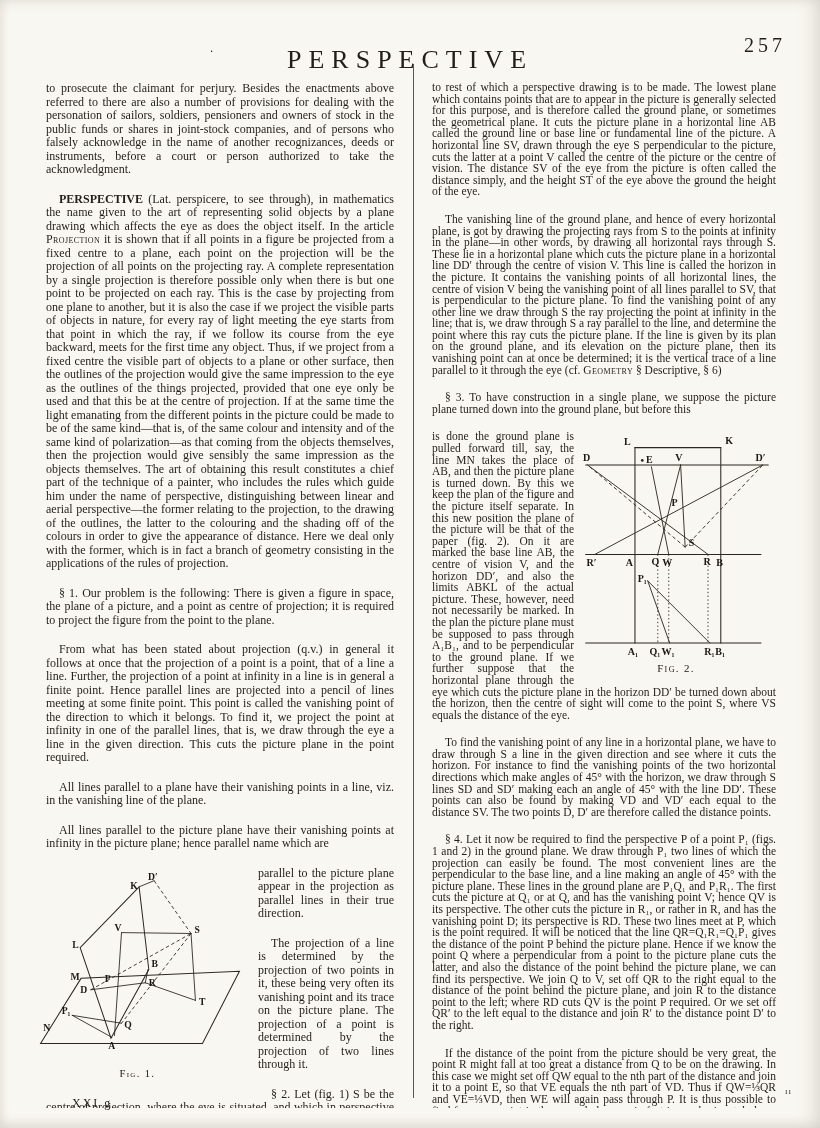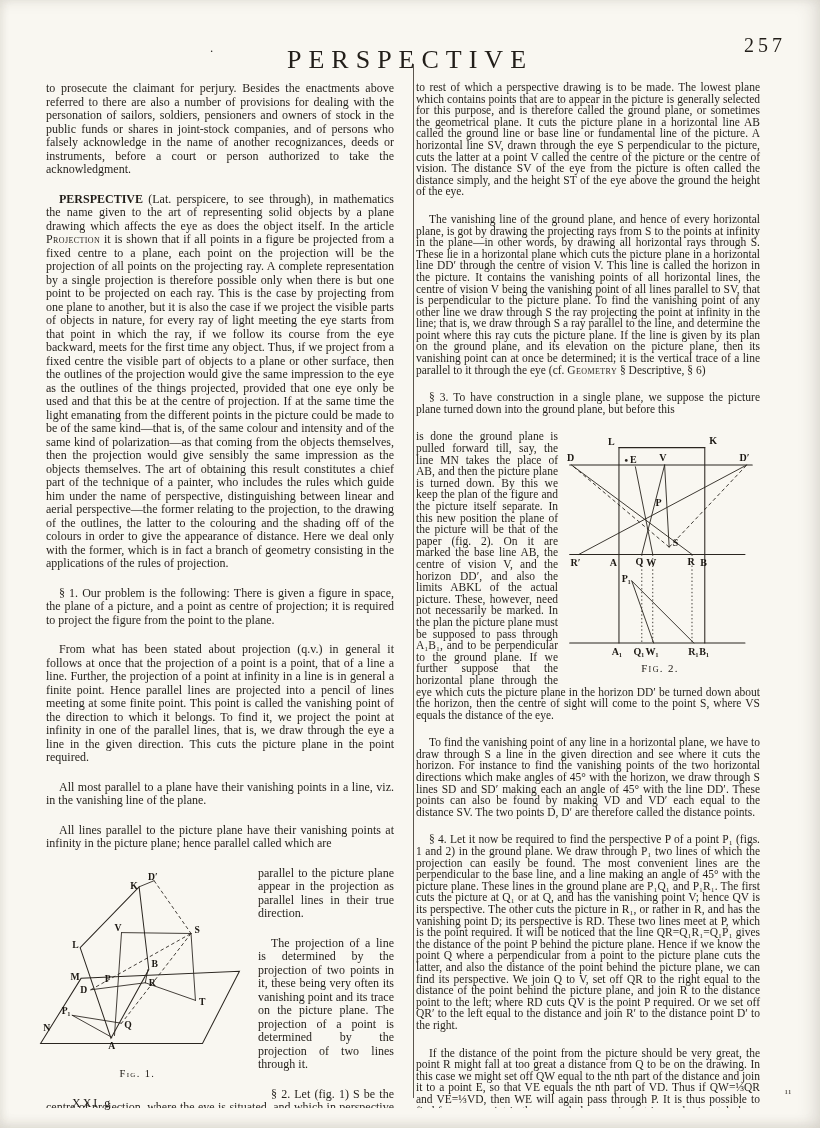--- a/index.html
+++ b/index.html
@@ -7,21 +7,21 @@
         background:#f9f7f1;
         box-shadow:inset -8px 0 16px rgba(60,50,40,.10), inset 0 -5px 12px rgba(60,50,40,.06), inset 3px 0 8px rgba(60,50,40,.05);
         font-family:"Liberation Serif","DejaVu Serif",serif;color:#221e19;}
   .header-title{position:absolute;top:28px;left:0;width:100%;text-align:center;
         font-size:26px;letter-spacing:7px;font-weight:normal;}
   .page-number{position:absolute;top:34px;right:34px;font-size:20px;letter-spacing:4px;}
   .speck{position:absolute;left:210px;top:40px;font-size:13px;color:#33302b;}
   .divider{position:absolute;left:413px;top:64px;width:1px;height:1034px;background:#5b554d;}
   .col{position:absolute;top:66px;text-align:justify;text-align-last:auto;}
   .col-left{left:30px;width:380px;height:1042px;font-size:12px;line-height:13.5px;overflow:hidden;}
-  .col-right{left:400px;width:376px;height:1042px;font-size:11.5px;line-height:11.6px;overflow:hidden;}
+  .col-right{left:416px;width:376px;height:1042px;font-size:11.5px;line-height:11.6px;overflow:hidden;}
   p{margin:16px;padding:0;}
   p.ind{text-indent:13px;}
   .i{}
   .b{font-weight:bold;}
   .sc{font-variant:small-caps;letter-spacing:.4px;}
   .figure{background:transparent;}
   .fig1{float:left;width:220px;margin:4px 8px 2px 0;}
   .fig2{float:right;width:210px;margin:2px 0 2px 8px;}
   .figure svg{display:block;width:100%;height:auto;}
   .fig-line{stroke:#2b2620;stroke-width:1.15;fill:none;stroke-linecap:round;}
@@ -44,22 +44,22 @@
   <div class="page-number">257</div>
 
   <div class="divider"></div>
 
   <div class="col col-left">
     <div>
         <p>to prosecute the claimant for perjury.  Besides the enactments above referred to there are also a number of provisions for dealing with the personation of sailors, soldiers, pensioners and owners of stock in the public funds or shares in joint-stock companies, and of persons who falsely acknowledge in the name of another recognizances, deeds or instruments, before a court or person authorized to take the acknowledgment.</p>
         <p class="ind"><span class="b">PERSPECTIVE</span> (Lat. <span class="i">perspicere</span>, to see through), in mathematics the name given to the art of representing solid objects by a plane drawing which affects the eye as does the object itself.  In the article <span class="sc">Projection</span> it is shown that if all points in a figure be projected from a fixed centre to a plane, each point on the projection will be the projection of all points on the projecting ray.  A complete representation by a single projection is therefore possible only when there is but one point to be projected on each ray.  This is the case by projecting from one plane to another, but it is also the case if we project the <span class="i">visible</span> parts of objects in nature, for every ray of light meeting the eye starts from that point in which the ray, if we follow its course from the eye backward, meets for the first time any object.  Thus, if we project from a fixed centre the <span class="i">visible</span> part of objects to a plane or other surface, then the outlines of the projection would give the same impression to the eye as the outlines of the things projected, provided that one eye only be used and that this be at the centre of projection.  If at the same time the light emanating from the different points in the picture could be made to be of the same kind—that is, of the same colour and intensity and of the same kind of polarization—as that coming from the objects themselves, then the projection would give sensibly the same impression as the objects themselves.  The art of obtaining this result constitutes a chief part of the technique of a painter, who includes the rules which guide him under the name of perspective, distinguishing between <span class="i">linear</span> and <span class="i">aerial</span> perspective—the former relating to the projection, to the <span class="i">drawing</span> of the outlines, the latter to the colouring and the shading off of the colours in order to give the appearance of distance.  Here we deal only with the former, which is in fact a branch of geometry consisting in the applications of the rules of projection.</p>
         <p class="ind">§ 1. Our problem is the following: <span class="i">There is given a figure in space, the plane of a picture, and a point as centre of projection; it is required to project the figure from the point to the plane.</span></p>
         <p class="ind">From what has been stated about projection (<span class="i">q.v.</span>) in general it follows at once that the projection of a point is a point, that of a line a line.  Further, the projection of a point at infinity in a line is in general a finite point.  Hence parallel lines are projected into a pencil of lines meeting at some finite point.  This point is called the <span class="i">vanishing point of the direction</span> to which it belongs.  To find it, we project the point at infinity in one of the parallel lines, that is, we draw through the eye a line in the given direction.  This cuts the picture plane in the point required.</p>
-        <p class="ind"><span class="i">All most parallel to a plane have their vanishing points in a line,</span> viz. in the vanishing line of the plane.</p>
-        <p class="ind">All lines parallel to the picture plane have their vanishing points at infinity in the picture plane; hence <span class="i">parallel called which are</span></p>
+        <p class="ind"><span class="i">All lines parallel to a plane have their vanishing points in a line,</span> viz. in the vanishing line of the plane.</p>
+        <p class="ind">All lines parallel to the picture plane have their vanishing points at infinity in the picture plane; hence <span class="i">parallel name which are</span></p>
       </div>
 
     <div class="figure fig1">
       <svg viewBox="0 0 250 250">
         <g>
           <polygon class="fig-line" points="12,196 58,122 238,114 196,196"></polygon>
           <polygon class="fig-line" points="92,190 135,112 124,18 57,87"></polygon>
           <line class="fig-line thin" x1="104" y1="70" x2="183" y2="71"></line>
           <line class="fig-line thin" x1="183" y1="71" x2="188" y2="147"></line>
           <line class="fig-line thin" x1="188" y1="147" x2="131" y2="127"></line>

